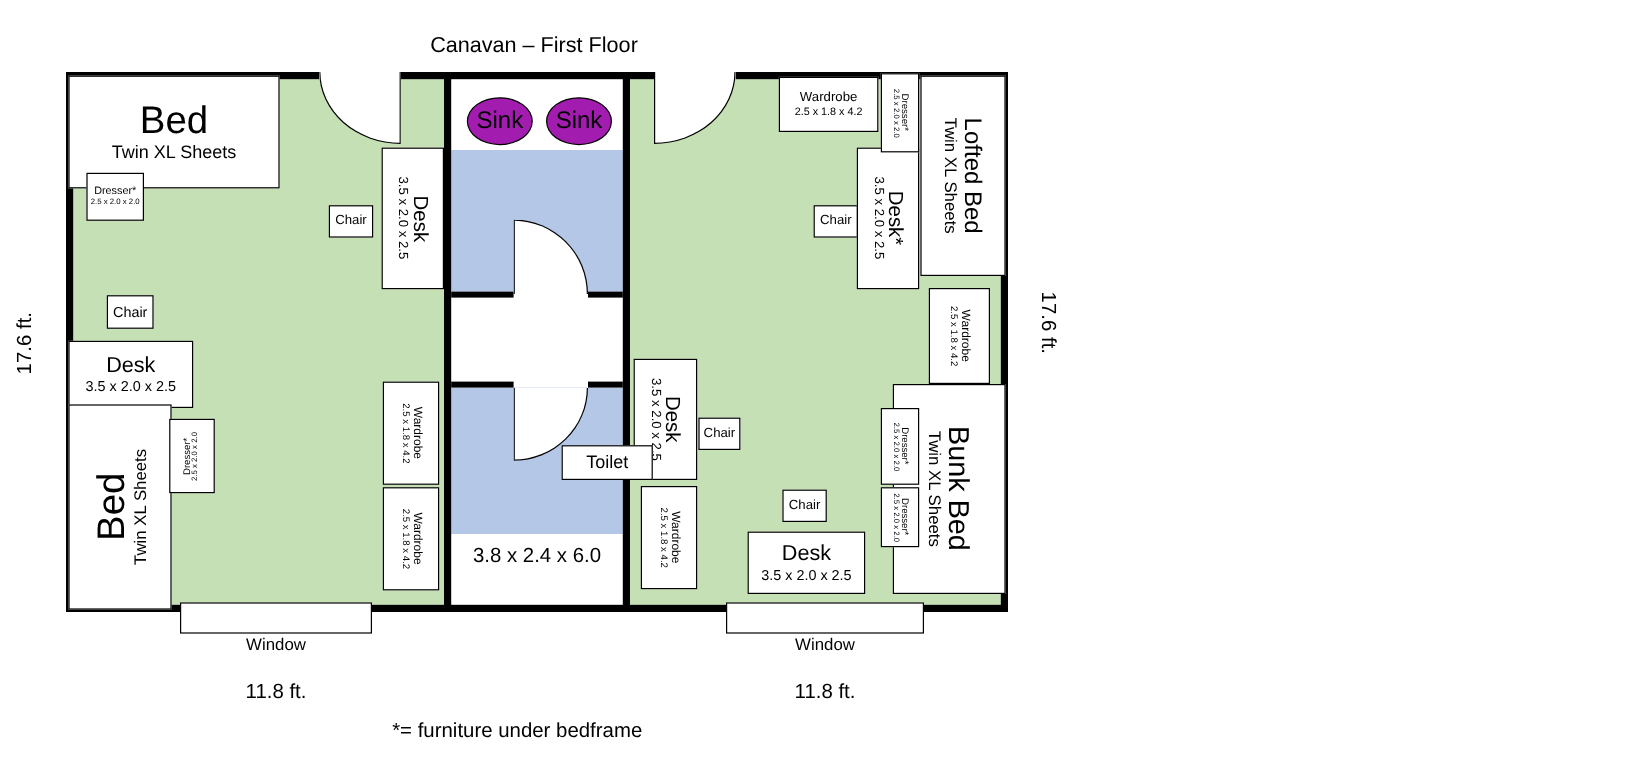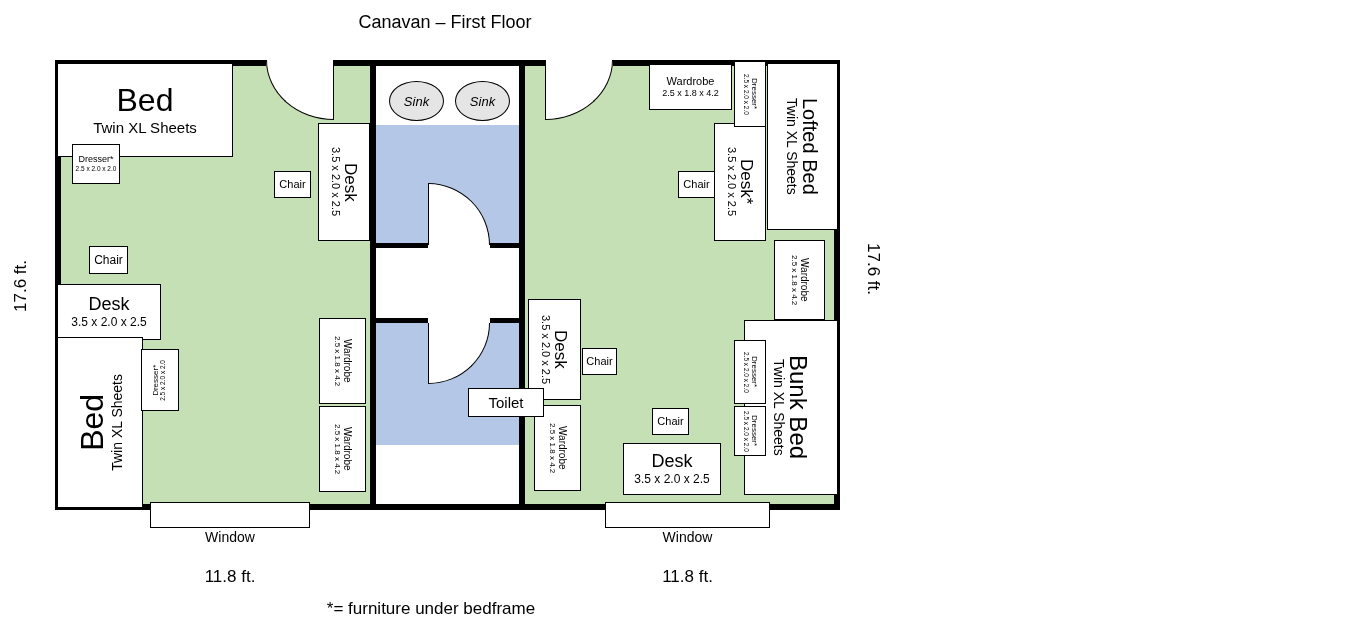--- a/index.html
+++ b/index.html
@@ -7,35 +7,35 @@
          font-family:"Liberation Sans", sans-serif;color:#000;}
   .abs{position:absolute;}
   .fillrect{position:absolute;z-index:1;}
   .wall{position:absolute;background:var(--wall,#000);z-index:3;}
   .door{position:absolute;background:#fff;border-style:solid;border-color:var(--wall,#000);z-index:4;box-sizing:border-box;}
   .furn{position:absolute;background:#fff;border:1.4px solid #000;box-sizing:border-box;
         display:flex;align-items:center;justify-content:center;text-align:center;z-index:5;line-height:1.05;}
   .stack{display:flex;flex-direction:column;align-items:center;justify-content:center;gap:2px;}
   .vwrap{writing-mode:vertical-rl;text-align:center;}
   .ccw{transform:rotate(180deg);}
-  .sink{position:absolute;background:#e5e5e5;border:1.6px solid #000;border-radius:50%;z-index:5;
-        display:flex;align-items:center;justify-content:center;font-size:13px;font-style:italic;}
+  .sink{position:absolute;background:#a21caf;border:1.6px solid #000;border-radius:50%;z-index:5;
+        display:flex;align-items:center;justify-content:center;font-size:20px;}
   .lbl{position:absolute;text-align:center;z-index:6;}
   .f26{font-size:32px;} .f24{font-size:24px;} .f20{font-size:20px;} .f18{font-size:18px;}
   .f17{font-size:17px;} .f15{font-size:15px;} .f14{font-size:14px;} .f12{font-size:12px;}
   .f11{font-size:11px;} .f10{font-size:10px;} .f9{font-size:9px;} .f8{font-size:8px;} .f65{font-size:6.5px;}
   .z6{z-index:6;}
   .shower-label{position:absolute;text-align:center;z-index:2;line-height:1.6;}
 </style>
 </head>
 <body>
 
 <div id="stage">
 
-  <div class="lbl f18" style="left:330px;top:12px;width:230px;text-align:center;">Canavan – First Floor</div>
+  <div class="lbl f18" style="left:330px;top:27px;width:230px;text-align:center;">Canavan – First Floor</div>
   <div class="lbl f17" style="left:281px;top:599px;width:300px;">*= furniture under bedframe</div>
   <div class="lbl f17" style="left:150px;top:567px;width:160px;">11.8 ft.</div>
   <div class="lbl f17" style="left:605px;top:567px;width:165px;">11.8 ft.</div>
   <div class="abs" style="left:6px;top:246px;width:30px;height:80px;display:flex;align-items:center;justify-content:center;">
     <div class="vwrap ccw f17">17.6 ft.</div>
   </div>
   <div class="abs" style="left:858px;top:226px;width:30px;height:85px;display:flex;align-items:center;justify-content:center;">
     <div class="vwrap f17">17.6 ft.</div>
   </div>
 
@@ -122,23 +122,24 @@
       <div class="f8">2.5 x 1.8 x 4.2</div>
     </div>
   </div>
 
   <div class="furn z6" style="left:150px;top:502px;width:160px;height:26px;"></div>
   <div class="lbl f14" style="left:150px;top:529px;width:160px;">Window</div>
 
   <div class="sink" style="left:389px;top:81px;width:53px;height:38px;">Sink</div>
   <div class="sink" style="left:455px;top:81px;width:53px;height:38px;">Sink</div>
 
-  <div class="furn f15 z6" style="left:468px;top:388px;width:76px;height:29px;">Toilet</div>
+  <div class="furn f15 z6" style="left:468px;top:371px;width:76px;height:29px;">Toilet</div>
 
   <div class="shower-label" style="left:376px;top:449px;width:143px;">
+    <div class="f17">3.8 x 2.4 x 6.0</div>
   </div>
 
   <div class="furn" style="left:649px;top:64px;width:83px;height:46px;">
     <div class="stack" style="gap:1px;">
       <div class="f11">Wardrobe</div>
       <div class="f9">2.5 x 1.8 x 4.2</div>
     </div>
   </div>
 
   <div class="furn z6" style="left:734px;top:61px;width:32px;height:66px;">

